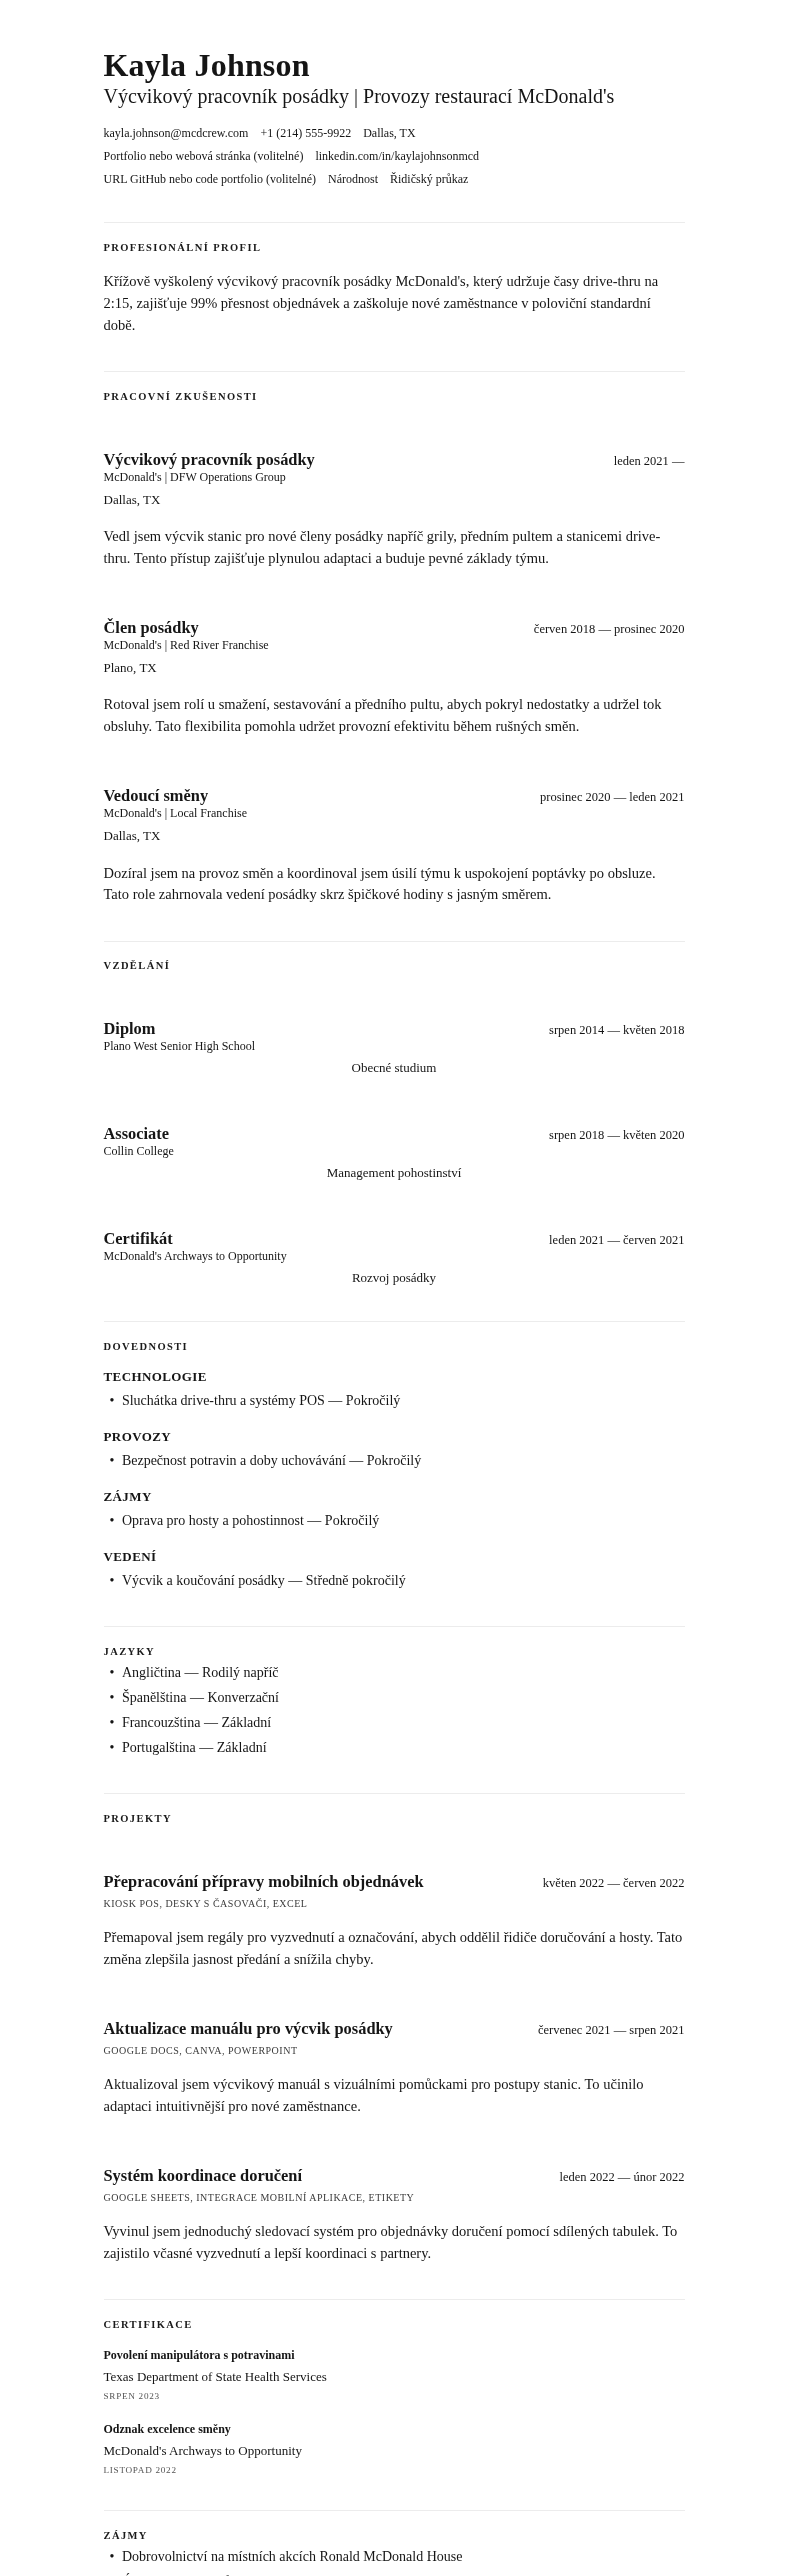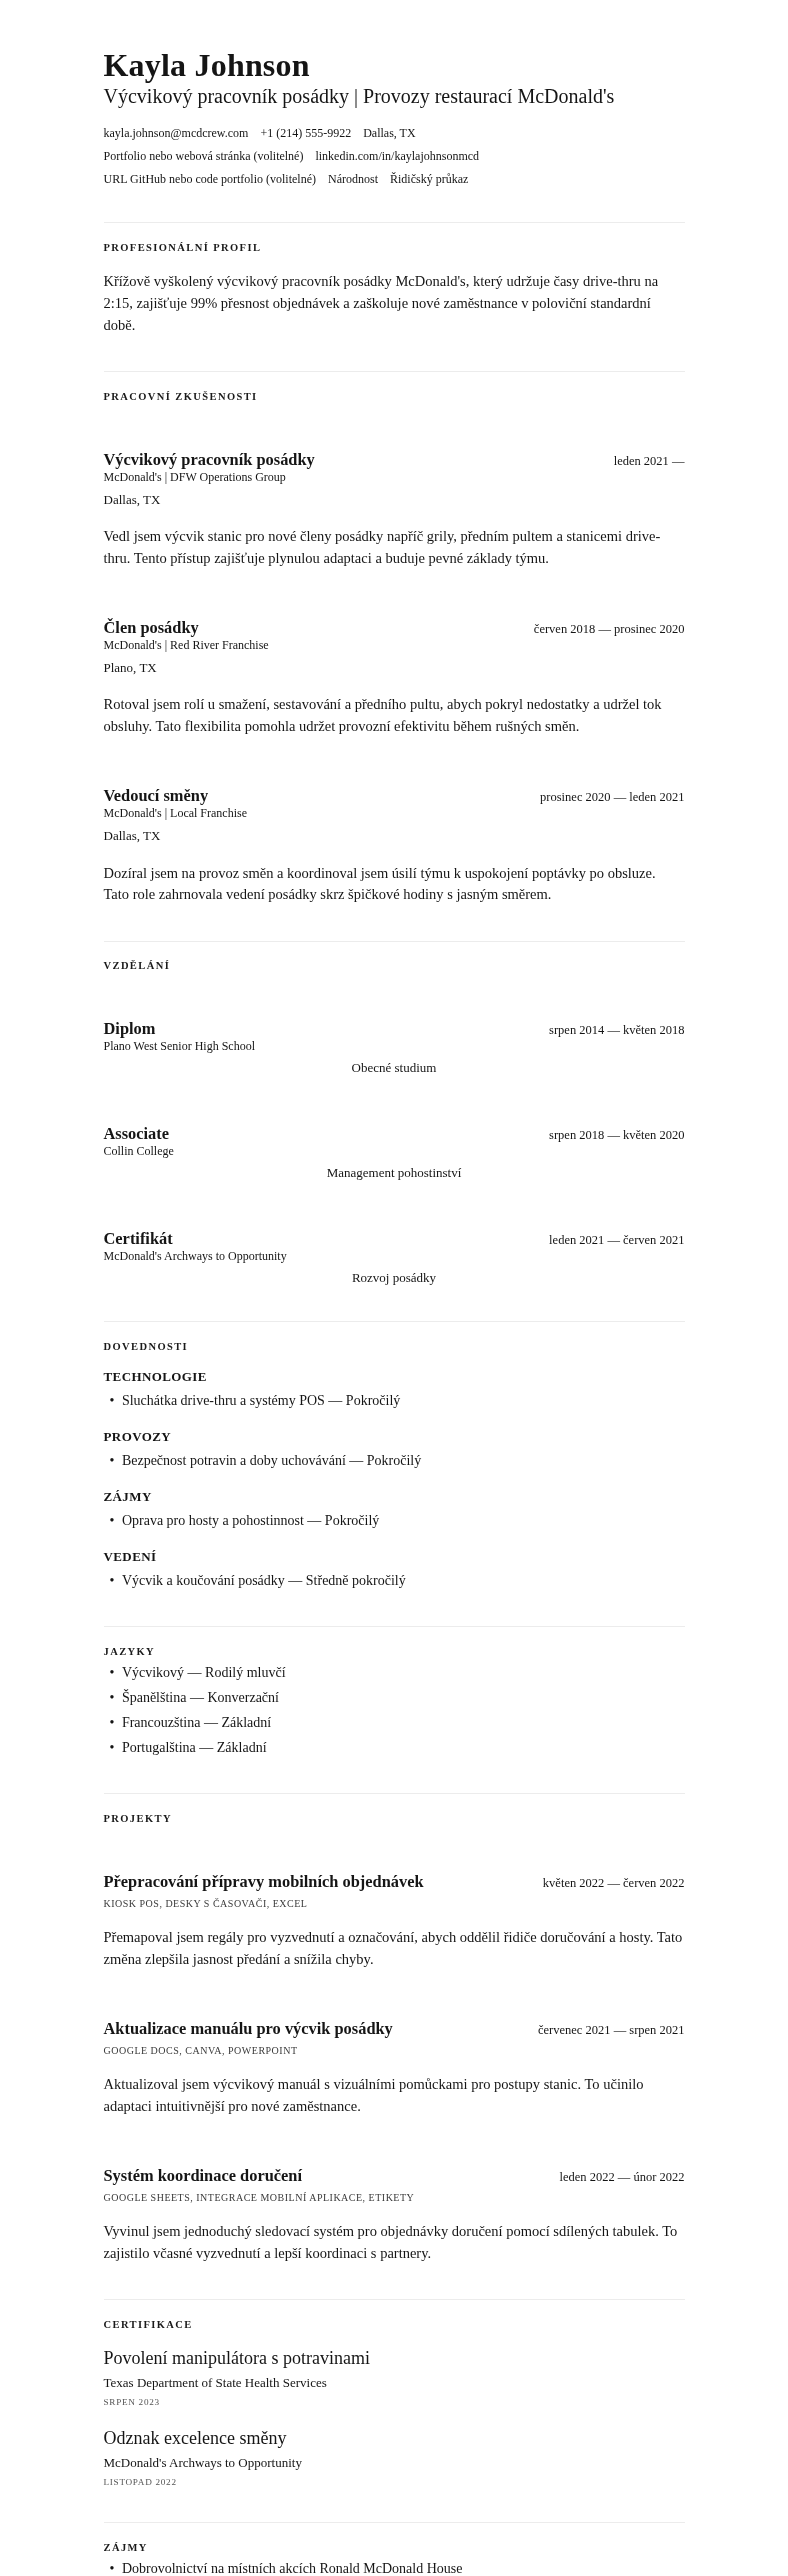--- a/index.html
+++ b/index.html
@@ -39,21 +39,21 @@
   .skill-group-name { font-size:13px; font-weight:700; letter-spacing:0.4px; }
   
   ul.bullets { list-style:none; margin-top:6.6px; }
   ul.bullets li { font-size:14px; line-height:1.45; position:relative; padding-left:18.4px; margin-top:4.6px; }
   ul.bullets li::before { content:"\2022"; position:absolute; left:6px; top:0; }
   
   .proj-tools { font-size:10px; letter-spacing:0.5px; color:#3a3a3a; margin-top:6px; }
   
   .cert-entry { margin-top:18.4px; }
   .cert-entry + .cert-entry { margin-top:21px; }
-  .cert-title { font-size:18px; font-weight:400; }
+  .cert-title { font-size:12px; font-weight:700; }
   .cert-issuer { font-size:13px; margin-top:6px; }
   .cert-date { font-size:9.2px; letter-spacing:0.7px; color:#555; margin-top:6px; }
 </style>
 </head>
 <body>
 
 <div class="page">
 
   <div>
     <div class="name">Kayla Johnson</div>
@@ -174,21 +174,21 @@
       <div class="skill-group-name">VEDENÍ</div>
       <ul class="bullets">
         <li>Výcvik a koučování posádky — Středně pokročilý</li>
       </ul>
     </div>
   </div>
 
   <div class="section">
     <div class="section-heading">JAZYKY</div>
     <ul class="bullets">
-      <li>Výcvikový — Rodilý mluvčí</li>
+      <li>Angličtina — Rodilý napříč</li>
       <li>Španělština — Konverzační</li>
       <li>Francouzština — Základní</li>
       <li>Portugalština — Základní</li>
     </ul>
   </div>
 
   <div class="section">
     <div class="section-heading">PROJEKTY</div>
 
     <div class="entry">

